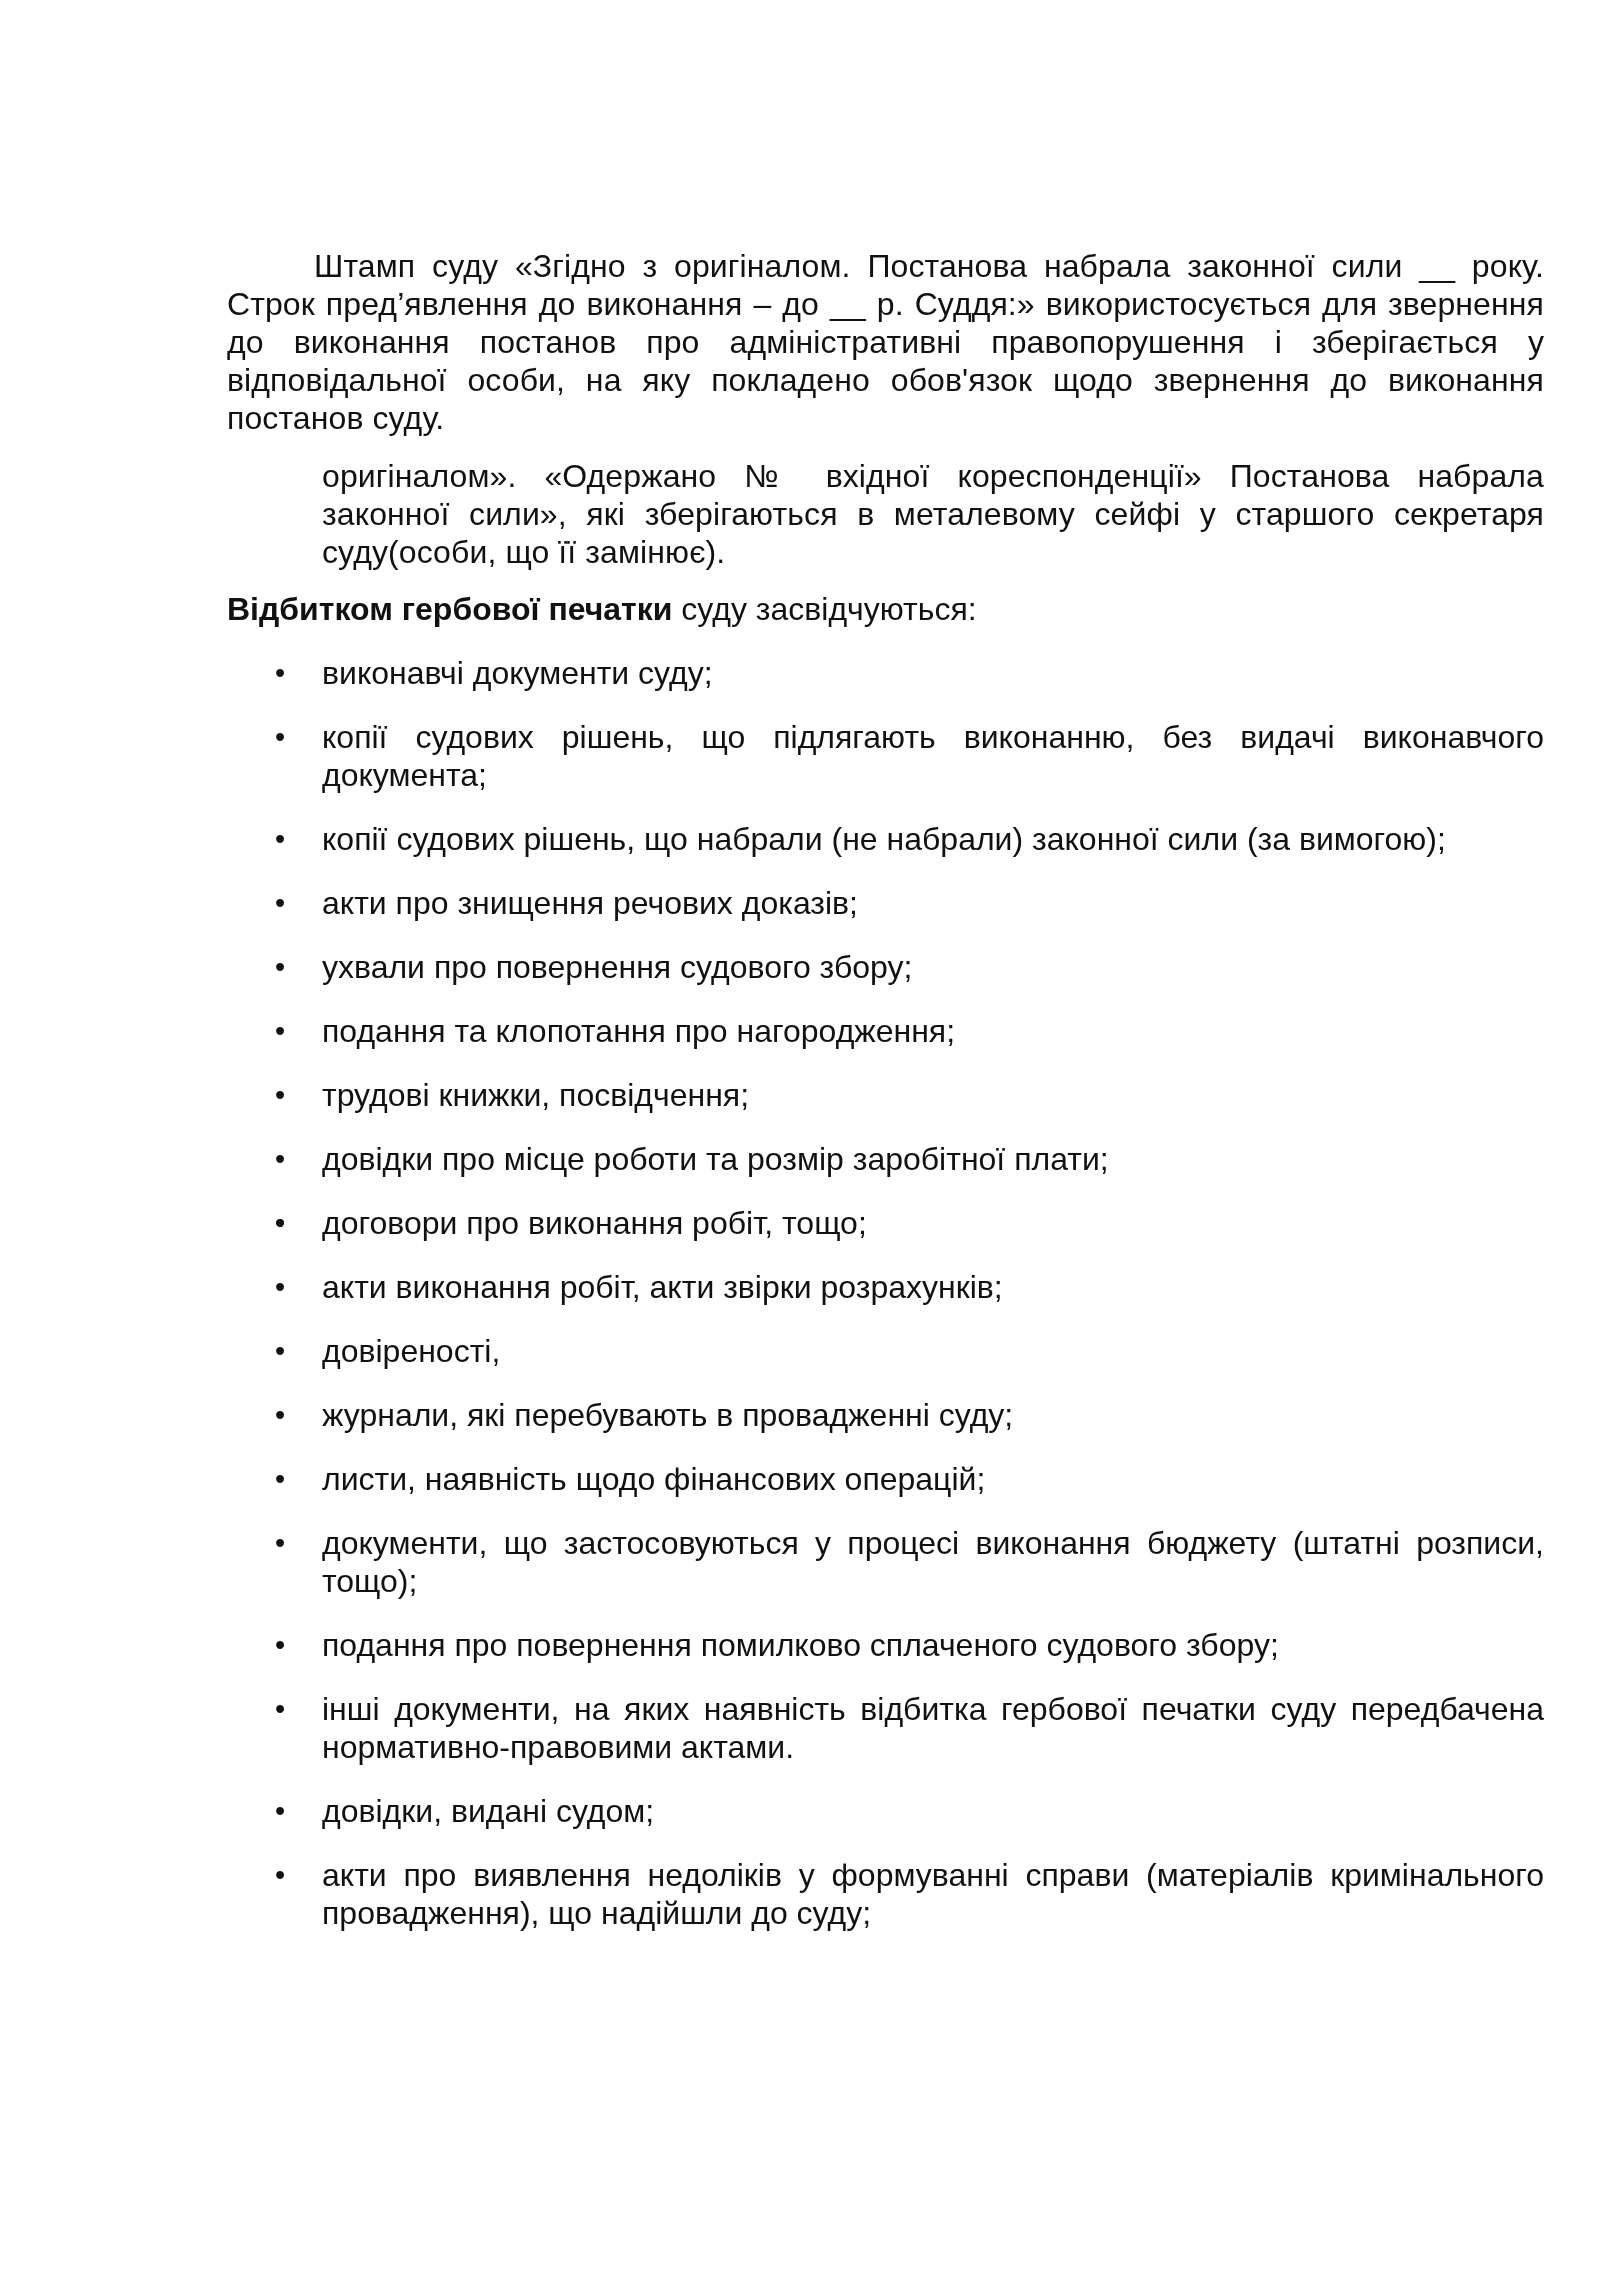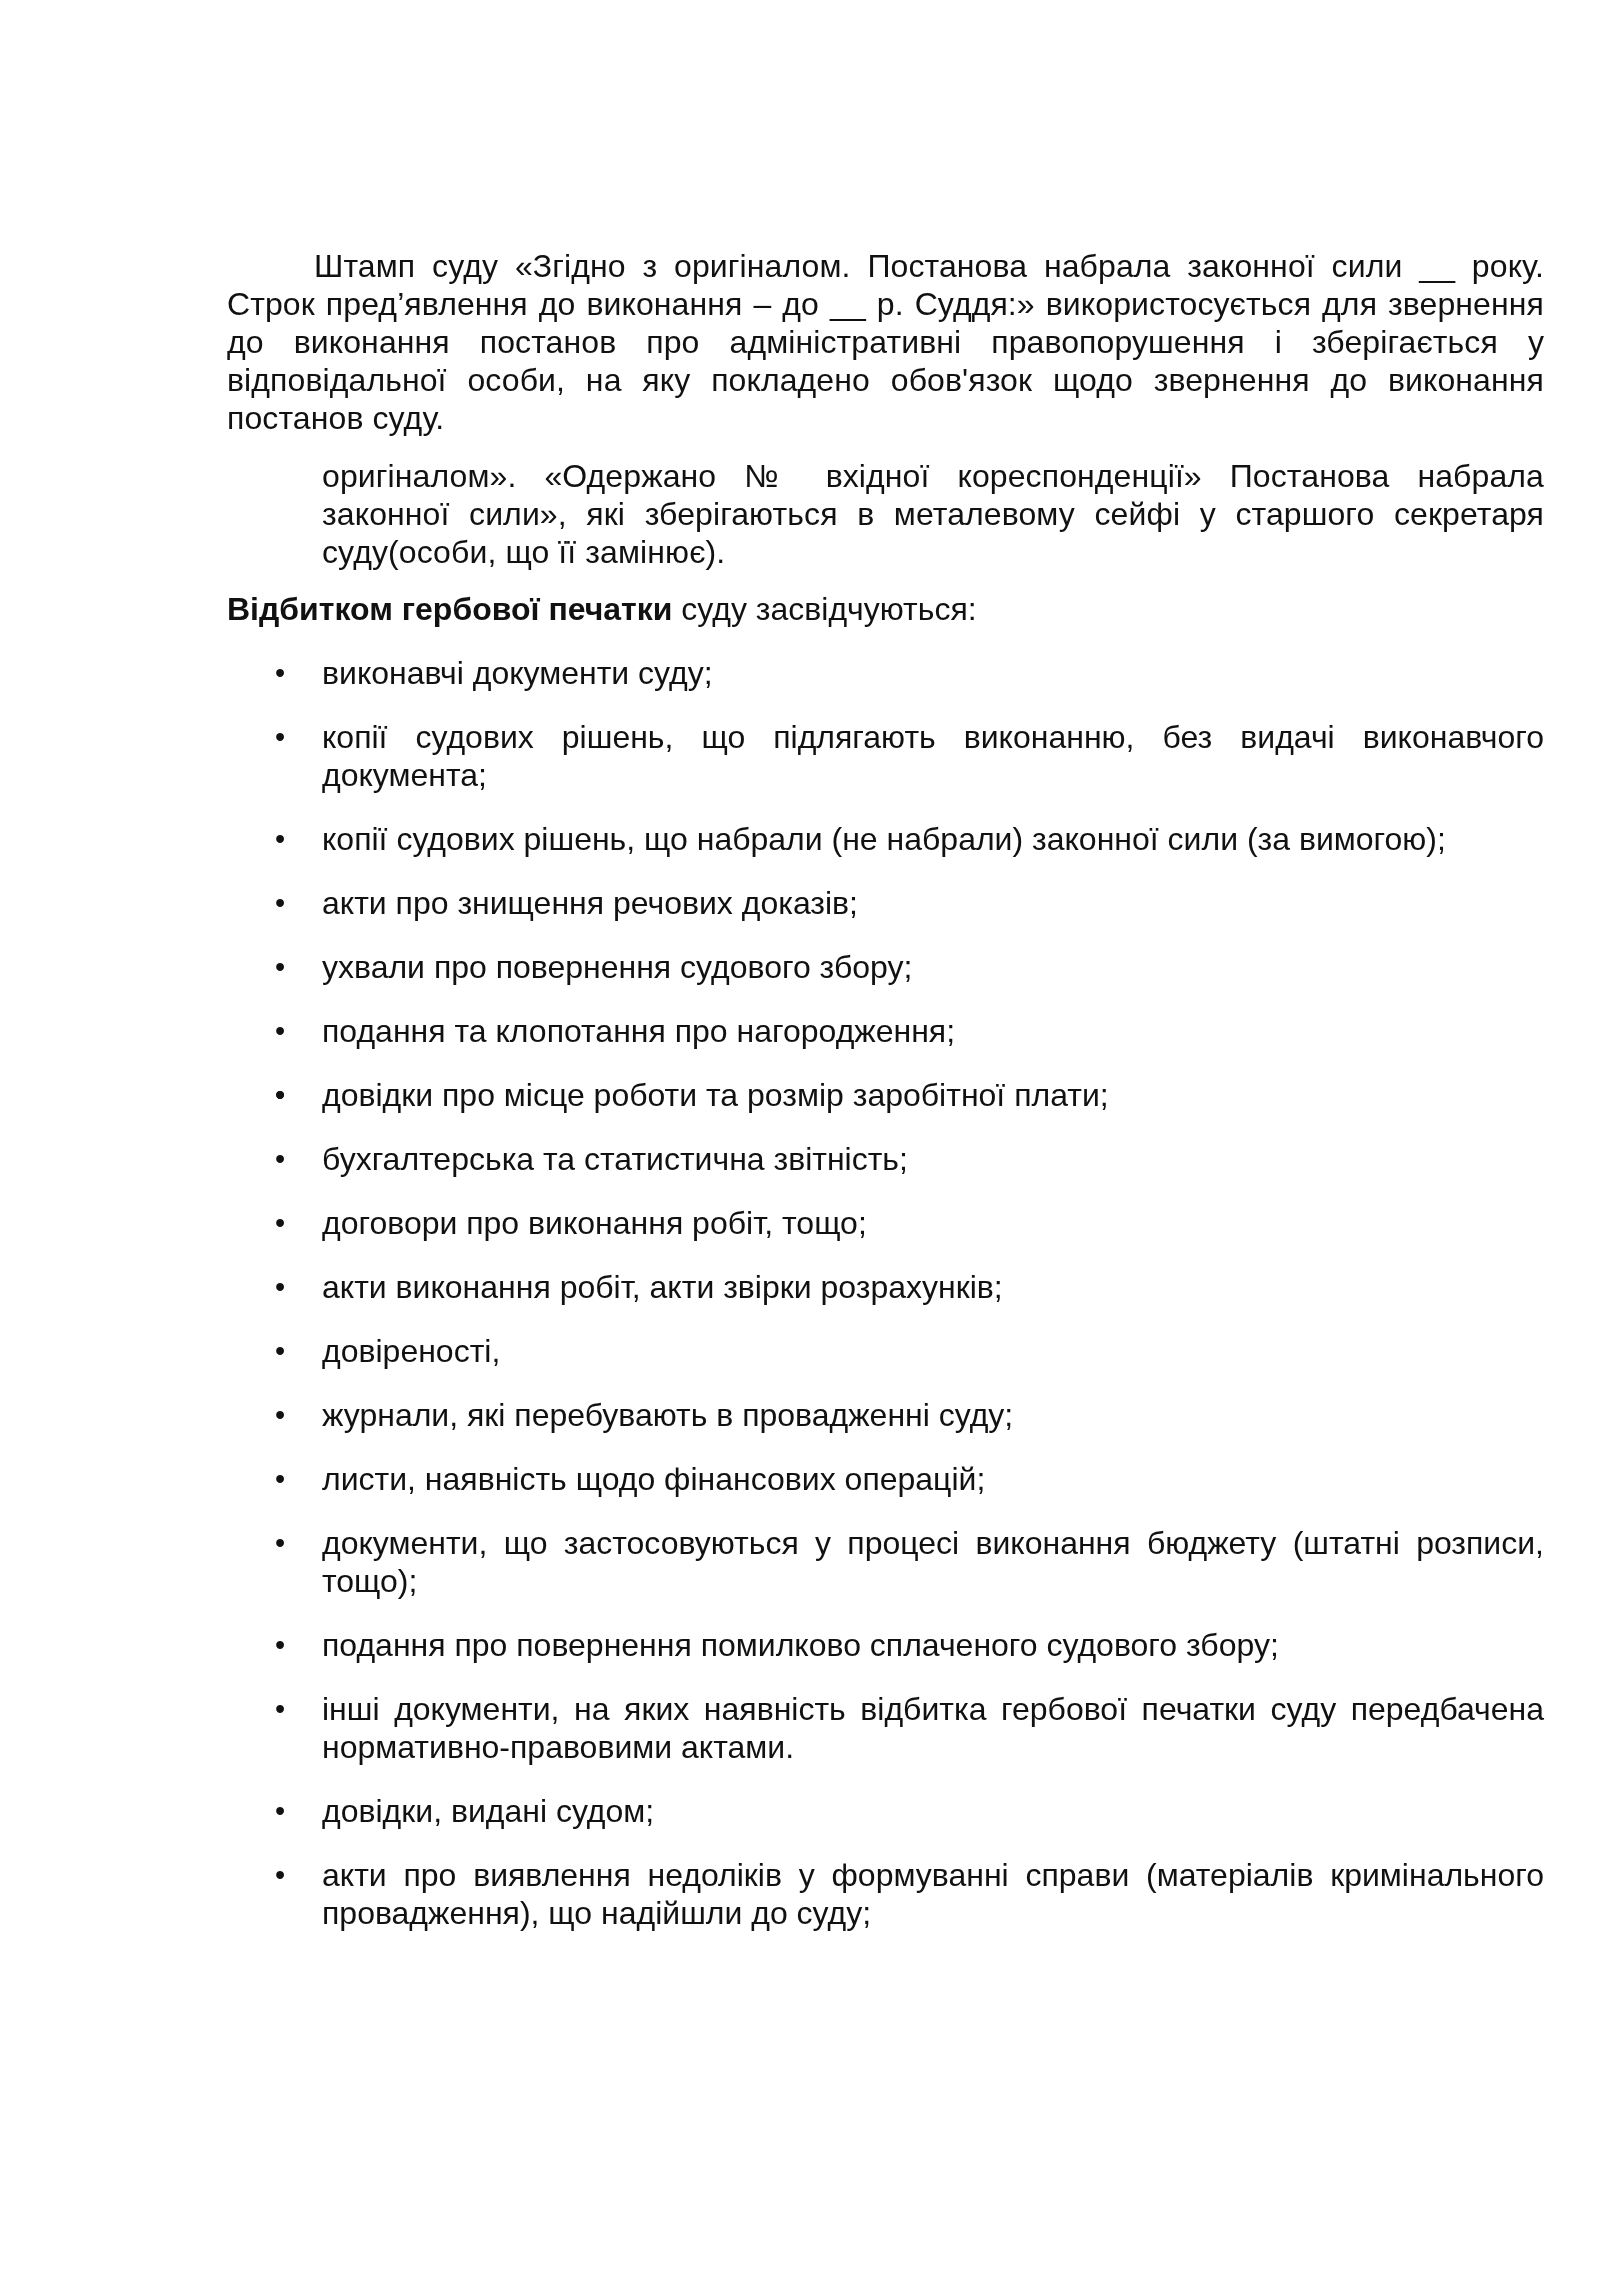--- a/index.html
+++ b/index.html
@@ -79,23 +79,23 @@
 
   <p class="heading"><b>Відбитком гербової печатки</b><span> суду засвідчуються:</span></p>
 
   <ul class="list list-1" id="list1">
       <li><span class="bullet">•</span><span>виконавчі документи суду;</span></li>
       <li><span class="bullet">•</span><span>копії судових рішень, що підлягають виконанню, без видачі виконавчого документа;</span></li>
       <li><span class="bullet">•</span><span>копії судових рішень, що набрали (не набрали) законної сили (за вимогою);</span></li>
       <li><span class="bullet">•</span><span>акти про знищення речових доказів;</span></li>
       <li><span class="bullet">•</span><span>ухвали про повернення судового збору;</span></li>
       <li><span class="bullet">•</span><span>подання та клопотання про нагородження;</span></li>
+      <li><span class="bullet">•</span><span>трудові книжки, посвідчення;</span></li>
+      <li><span class="bullet">•</span><span>довідки про місце роботи та розмір заробітної плати;</span></li>
       <li><span class="bullet">•</span></li>
-      <li><span class="bullet">•</span><span>довідки про місце роботи та розмір заробітної плати;</span></li>
-      <li><span class="bullet">•</span><span>бухгалтерська та статистична звітність;</span></li>
       <li><span class="bullet">•</span><span>договори про виконання робіт, тощо;</span></li>
       <li><span class="bullet">•</span><span>акти виконання робіт, акти звірки розрахунків;</span></li>
       <li><span class="bullet">•</span><span>довіреності,</span></li>
       <li><span class="bullet">•</span><span>журнали, які перебувають в провадженні суду;</span></li>
       <li><span class="bullet">•</span><span>листи, наявність щодо фінансових операцій;</span></li>
       <li><span class="bullet">•</span><span>документи, що застосовуються у процесі виконання бюджету (штатні розписи, тощо);</span></li>
       <li><span class="bullet">•</span><span>подання про повернення помилково сплаченого судового збору;</span></li>
       <li><span class="bullet">•</span><span>інші документи, на яких наявність відбитка гербової печатки суду передбачена нормативно-правовими актами.</span></li>
     </ul>
 

